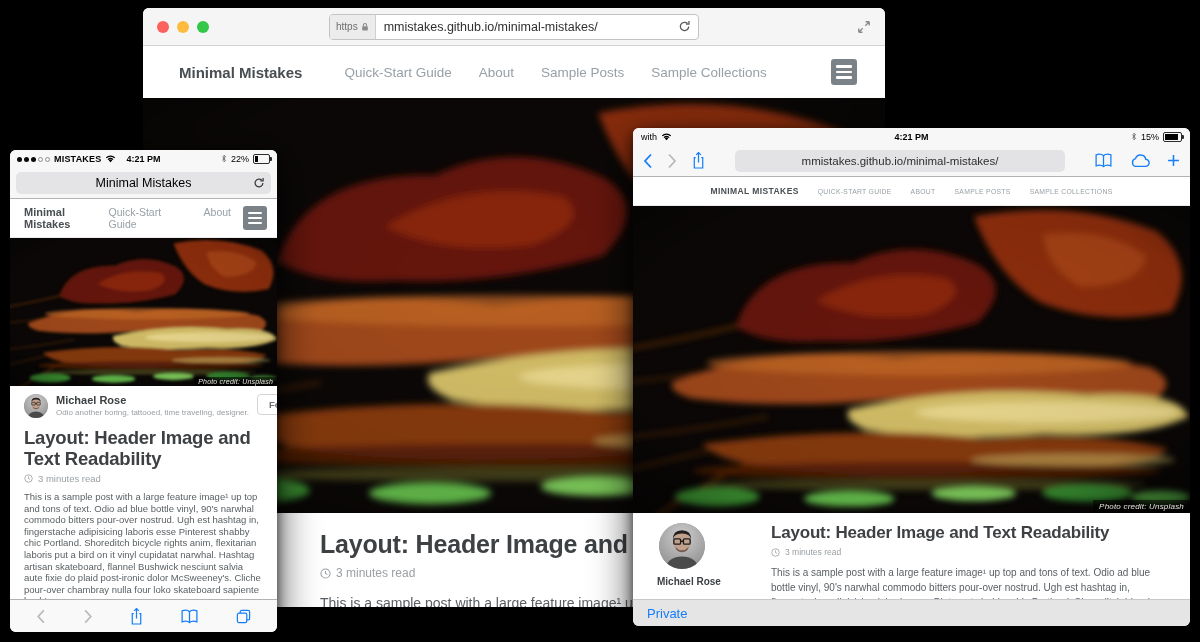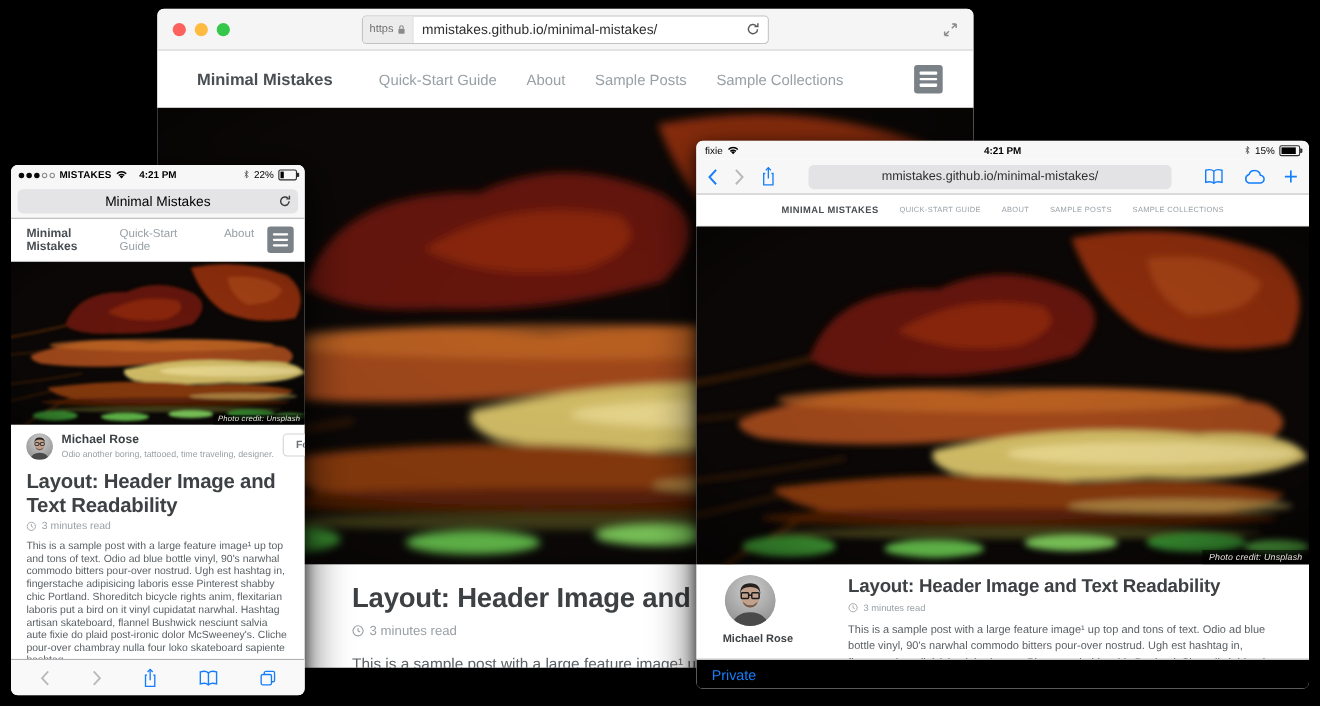--- a/index.html
+++ b/index.html
@@ -104,21 +104,21 @@
   .t-hero .photo-credit{font-size:8px;}
   .t-content{display:flex;padding:10px 18px 0 24px;gap:22px;height:89px;overflow:hidden;box-sizing:border-box;}
   .t-left{width:92px;flex:0 0 auto;}
   .t-avatar{width:46px;height:46px;margin-left:2px;}
   .t-author-name{font-size:10px;font-weight:bold;color:#3d4144;margin-top:7px;}
   .t-author-bio{font-size:10px;color:#9aa0a5;margin-top:11px;white-space:nowrap;}
   .t-main{flex:1;min-width:0;}
   .t-title{font-size:17px;font-weight:bold;color:#3d4144;letter-spacing:-.2px;white-space:nowrap;}
   .t-meta{font-size:8.5px;margin-top:4px;}
   .t-body{font-size:10px;line-height:1.5;color:#595f63;margin-top:8px;}
-  .t-private{position:absolute;left:0;right:0;bottom:0;height:26px;background:#000000;border-top:1px solid #c9c9cd;
+  .t-private{position:absolute;left:0;right:0;bottom:0;height:26px;background:#e5e5e5;border-top:1px solid #c9c9cd;
     display:flex;align-items:center;padding:0 14px;}
   .t-private-label{color:#157efb;font-size:13px;}
   .hidden-defs{position:absolute;width:0;height:0;overflow:hidden;}
 </style>
 </head>
 <body>
 
 <svg class="hidden-defs" aria-hidden="true">
   <defs>
     <filter id="soft" x="-20%" y="-20%" width="140%" height="140%">
@@ -237,21 +237,21 @@
             <path d="M6 3.2 V6 L8 7.2"></path>
           </svg>
         <span>3 minutes read</span>
       </div>
       <div class="d-body">This is a sample post with a large feature image¹ up top and tons of text. Odio ad blue bottle vinyl, 90's narwhal commodo bitters pour-over nostrud. Ugh est hashtag in, fingerstache adipisicing laboris esse Pinterest shabby chic Portland. Shoreditch bicycle rights anim, flexitarian laboris put a bird on it vinyl cupidatat narwhal.</div>
     </div>
   </div>
 
   <div class="window win-ipad">
     <div class="t-status">
-      <span class="t-device">fixie</span>
+      <span class="t-device">with</span>
       <svg width="11" height="8" viewBox="0 0 14 10" fill="#000">
           <path d="M7 9.2 L4.8 6.8 a3.2 3.2 0 0 1 4.4 0 Z"></path>
           <path d="M3.2 5.2 a5.5 5.5 0 0 1 7.6 0 L9.6 6.4 a3.9 3.9 0 0 0 -5.2 0 Z"></path>
           <path d="M1 3 a8.5 8.5 0 0 1 12 0 L11.8 4.2 a6.8 6.8 0 0 0 -9.6 0 Z"></path>
         </svg>
       <span class="t-time">4:21 PM</span>
       <span class="t-status-right">
         <svg width="6" height="9" viewBox="0 0 8 12" fill="none" stroke="#555" stroke-width="1">
             <path d="M2 3.5 L6 8.5 L4 10.5 L4 1.5 L6 3.5 L2 8.5"></path>
           </svg>

